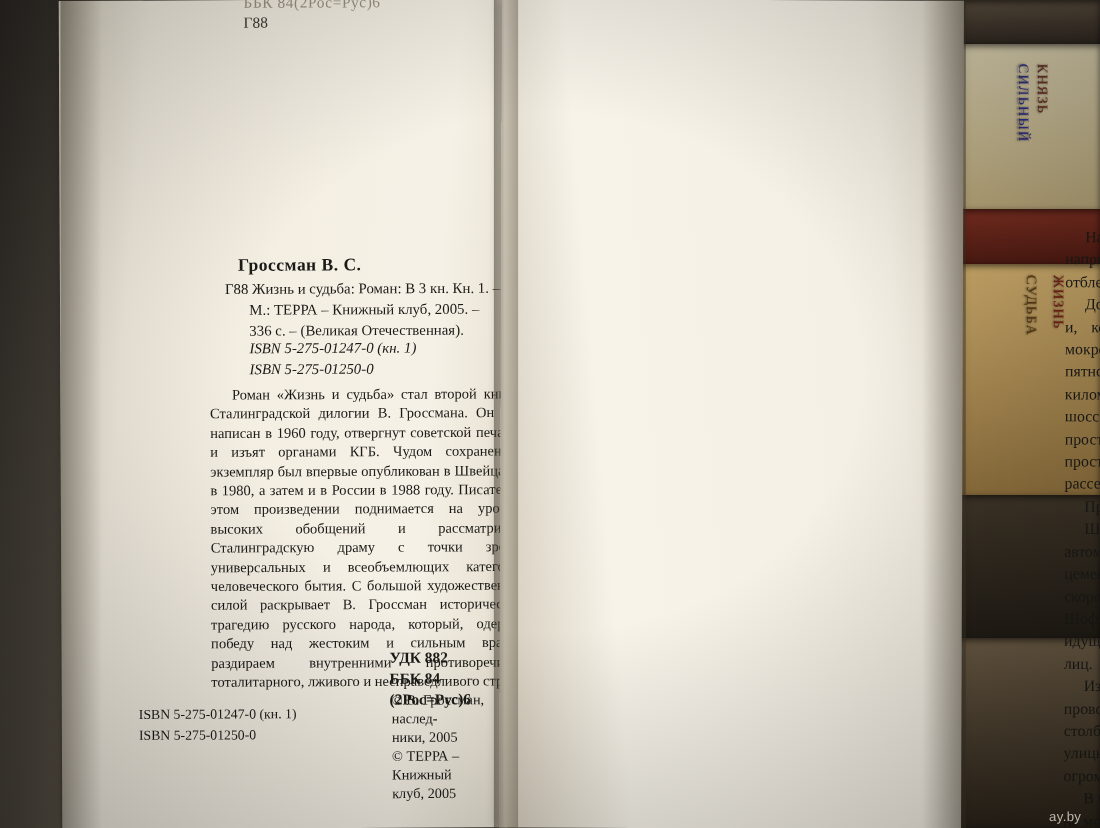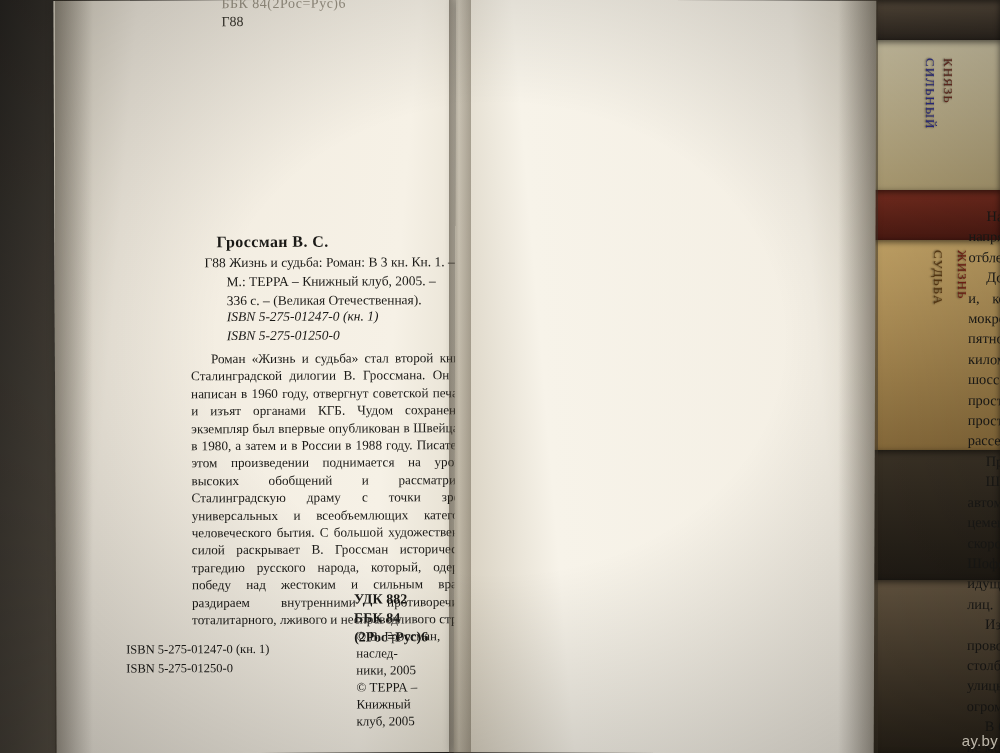--- a/index.html
+++ b/index.html
@@ -164,23 +164,23 @@
     text-align: justify;
   }
   .rp-body p {
     margin: 0;
     text-indent: 18px;
   }
 
   
   .watermark {
     position: absolute;
-    right: 2px; bottom: 4px;
+    right: 17px; bottom: 4px;
     font-family: "Liberation Sans", sans-serif;
-    font-size: 15px;
+    font-size: 12px;
     color: #d8d2c4;
     opacity: .85;
     letter-spacing: .3px;
     z-index: 20;
   }
 
   
   .vignette {
     position: absolute;
     inset: 0;

